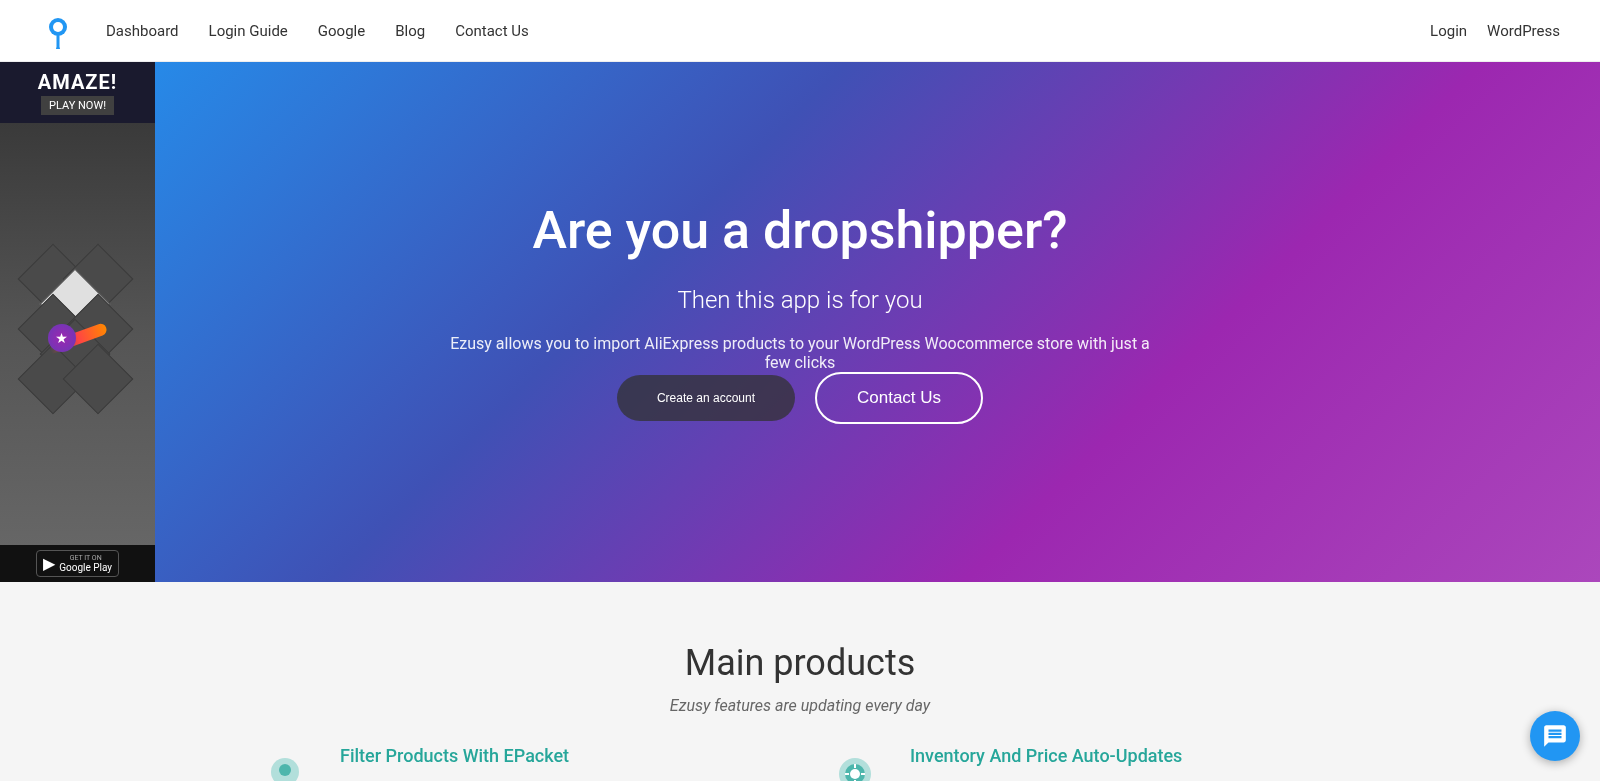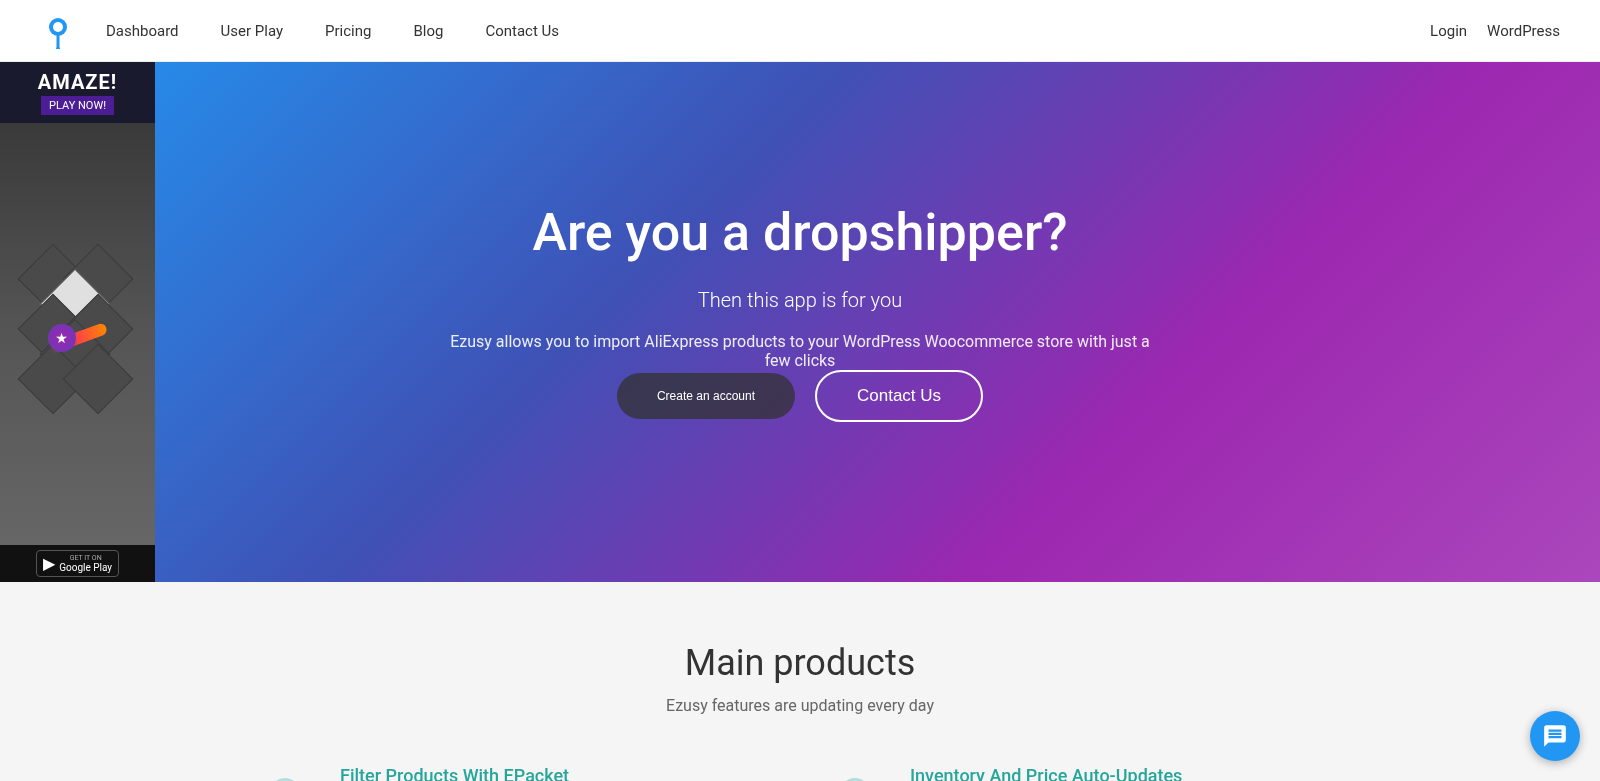--- a/index.html
+++ b/index.html
@@ -20,21 +20,21 @@
       display: flex;
       align-items: center;
       margin-right: 30px;
     }
     .navbar-logo svg {
       width: 36px;
       height: 36px;
     }
     .navbar-links {
       display: flex;
-      gap: 42px;
+      gap: 30px;
       flex: 1;
     }
     .navbar-links a {
       text-decoration: none;
       color: #333;
       font-size: 15px;
       font-weight: 400;
     }
     .navbar-right {
       display: flex;
@@ -61,21 +61,21 @@
       overflow: hidden;
     }
     .hero h1 {
       color: #fff;
       font-size: 52px;
       font-weight: 500;
       margin-bottom: 25px;
     }
     .hero h2 {
       color: #fff;
-      font-size: 20px;
+      font-size: 24px;
       font-weight: 300;
       margin-bottom: 20px;
     }
     .hero p {
       color: rgba(255,255,255,0.9);
       font-size: 16px;
       max-width: 700px;
     }
     .hero-buttons {
       display: flex;
@@ -124,21 +124,21 @@
       padding: 8px;
       text-align: center;
     }
     .ad-amaze {
       color: #fff;
       font-size: 20px;
       font-weight: bold;
       letter-spacing: 1px;
     }
     .ad-playnow {
-      background: #4c1d95;
+      background: #404040;
       color: #fff;
       font-size: 11px;
       padding: 3px 8px;
       display: inline-block;
       margin-top: 2px;
     }
     .ad-visual {
       flex: 1;
       background: linear-gradient(180deg, #3a3a3a 0%, #555 50%, #666 100%);
       display: flex;
@@ -217,21 +217,22 @@
     }
     .features h2 {
       font-size: 36px;
       color: #333;
       font-weight: 400;
       margin-bottom: 12px;
     }
     .features p {
       color: #666;
       font-size: 16px;
-      margin-bottom: 50px;
+      margin-bottom: 30px;
+      font-style: italic;
     }
     .features-grid {
       display: grid;
       grid-template-columns: 1fr 1fr;
       gap: 40px;
       max-width: 1100px;
       margin: 0 auto;
       text-align: left;
     }
     .feature-item {
@@ -287,22 +288,22 @@
   <div class="navbar-logo">
     <svg viewBox="0 0 36 36" fill="none" xmlns="http://www.w3.org/2000/svg">
       <circle cx="18" cy="14" r="9" fill="#2196F3"></circle>
       <circle cx="18" cy="14" r="5" fill="#fff"></circle>
       <path d="M18 23 L18 36" stroke="#2196F3" stroke-width="3" stroke-linecap="round"></path>
       <circle cx="18" cy="36" r="2" fill="#2196F3"></circle>
     </svg>
   </div>
   <div class="navbar-links">
     <a>Dashboard</a>
-    <a>User Play</a>
-    <a>Pricing</a>
+    <a>Login Guide</a>
+    <a>Google</a>
     <a>Blog</a>
     <a>Contact Us</a>
   </div>
   <div class="navbar-right">
     <a>Login</a>
     <a>WordPress</a>
   </div>
 </nav>
 
 <section class="hero">

